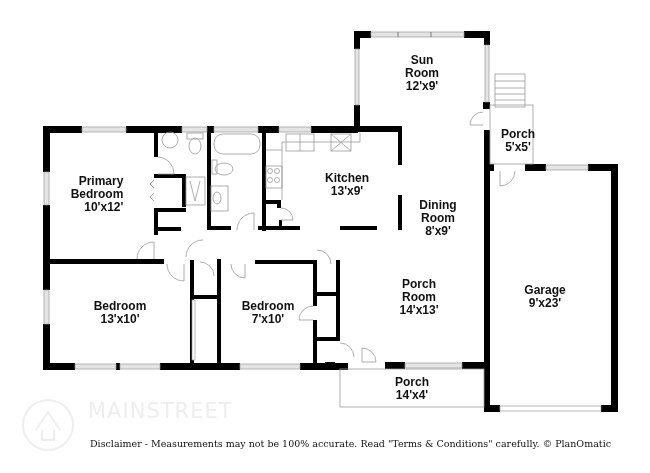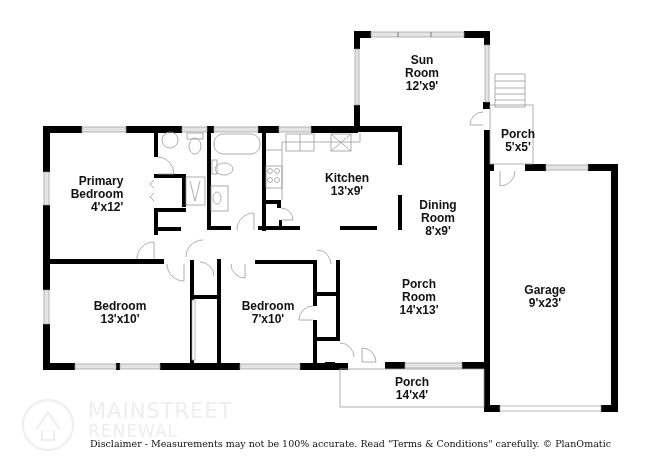--- a/index.html
+++ b/index.html
@@ -165,21 +165,21 @@
     <line x1="495" y1="81" x2="525" y2="81"></line>
     <line x1="495" y1="88" x2="525" y2="88"></line>
     <line x1="495" y1="94" x2="525" y2="94"></line>
     <line x1="495" y1="100" x2="525" y2="100"></line>
   </g>
 </svg>
 
 <div class="lbl" style="left:97px;top:194px;text-align:right;">
   <div>Primary</div>
   <div>Bedroom</div>
-  <div>4'x12'</div>
+  <div>10'x12'</div>
 </div>
 <div class="lbl" style="left:347px;top:185px;">
   <div>Kitchen</div>
   <div>13'x9'</div>
 </div>
 <div class="lbl" style="left:422px;top:73px;">
   <div>Sun</div>
   <div>Room</div>
   <div>12'x9'</div>
 </div>
@@ -209,16 +209,15 @@
   <div>Garage</div>
   <div>9'x23'</div>
 </div>
 <div class="lbl" style="left:412px;top:389px;">
   <div>Porch</div>
   <div>14'x4'</div>
 </div>
 
 <div class="wm">
   <span>MAINSTREET</span>
-  <span class="sub">RENEWAL</span>
 </div>
 
 <div class="disc">Disclaimer - Measurements may not be 100% accurate. Read "Terms &amp; Conditions" carefully. © PlanOmatic</div>
 
 </body></html>

